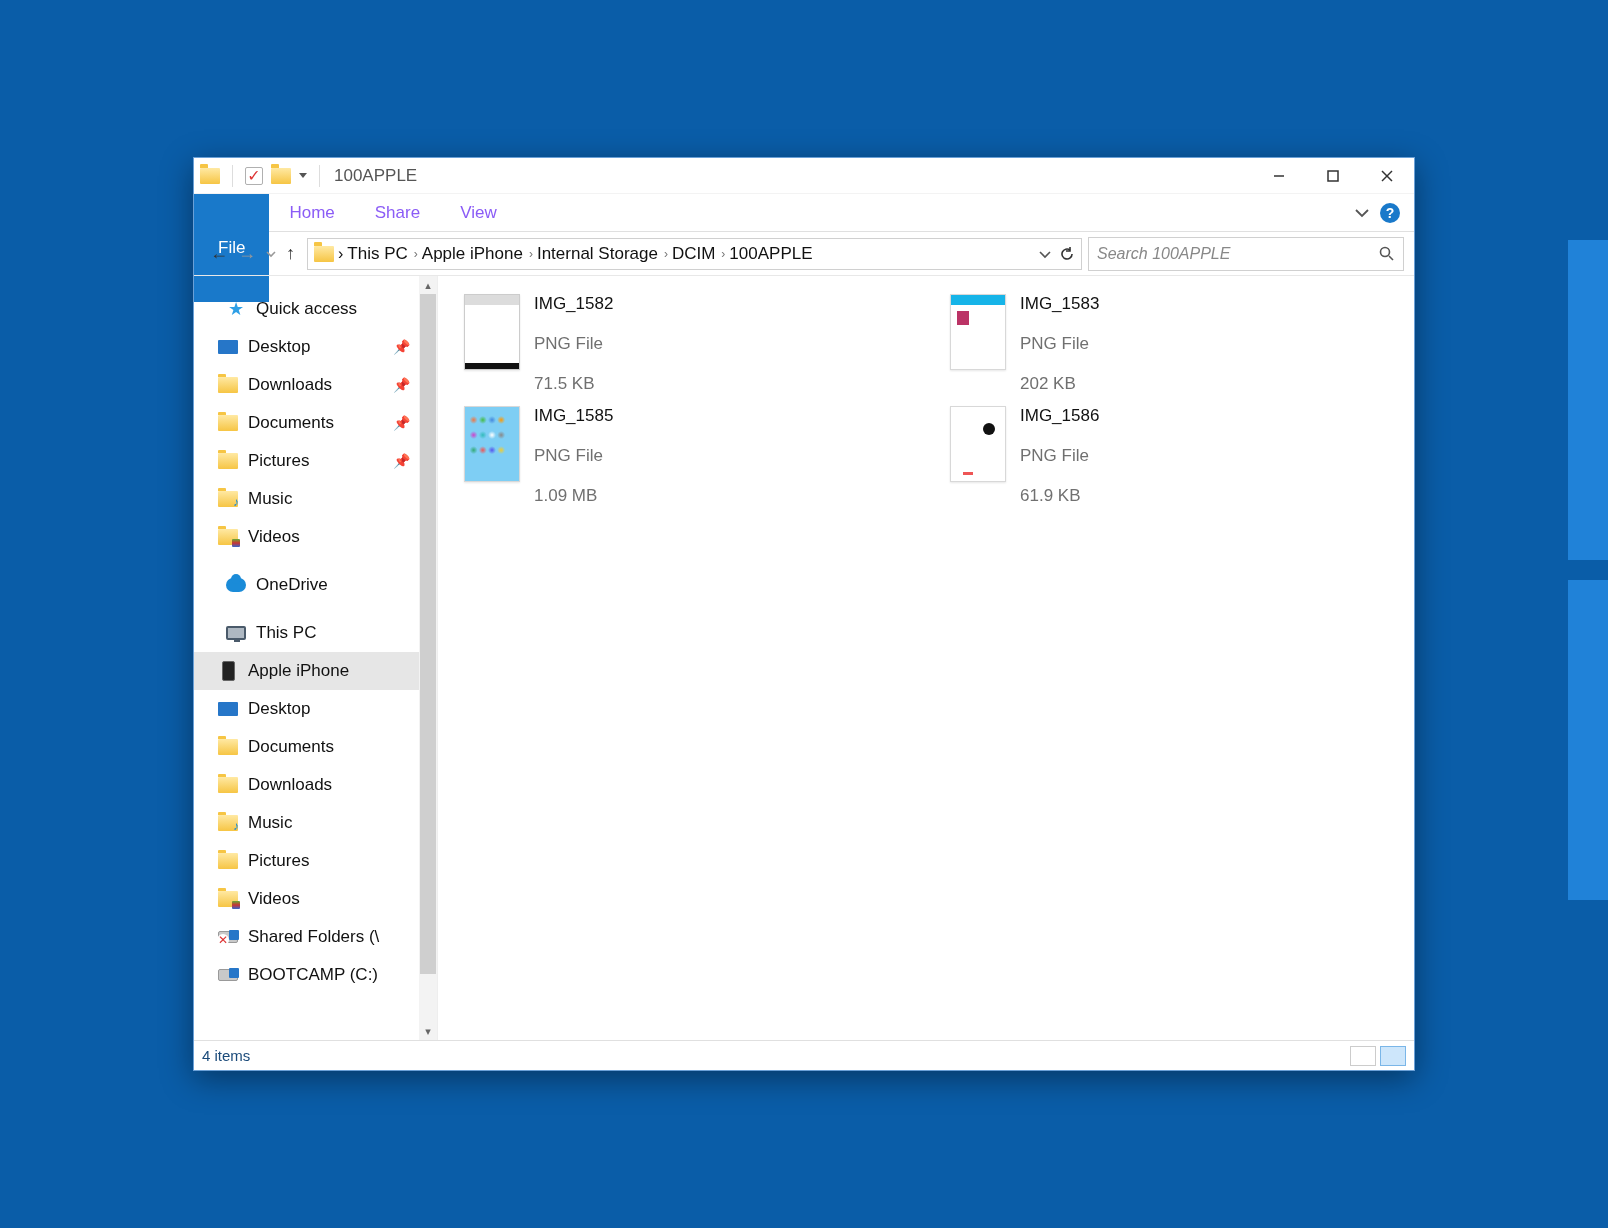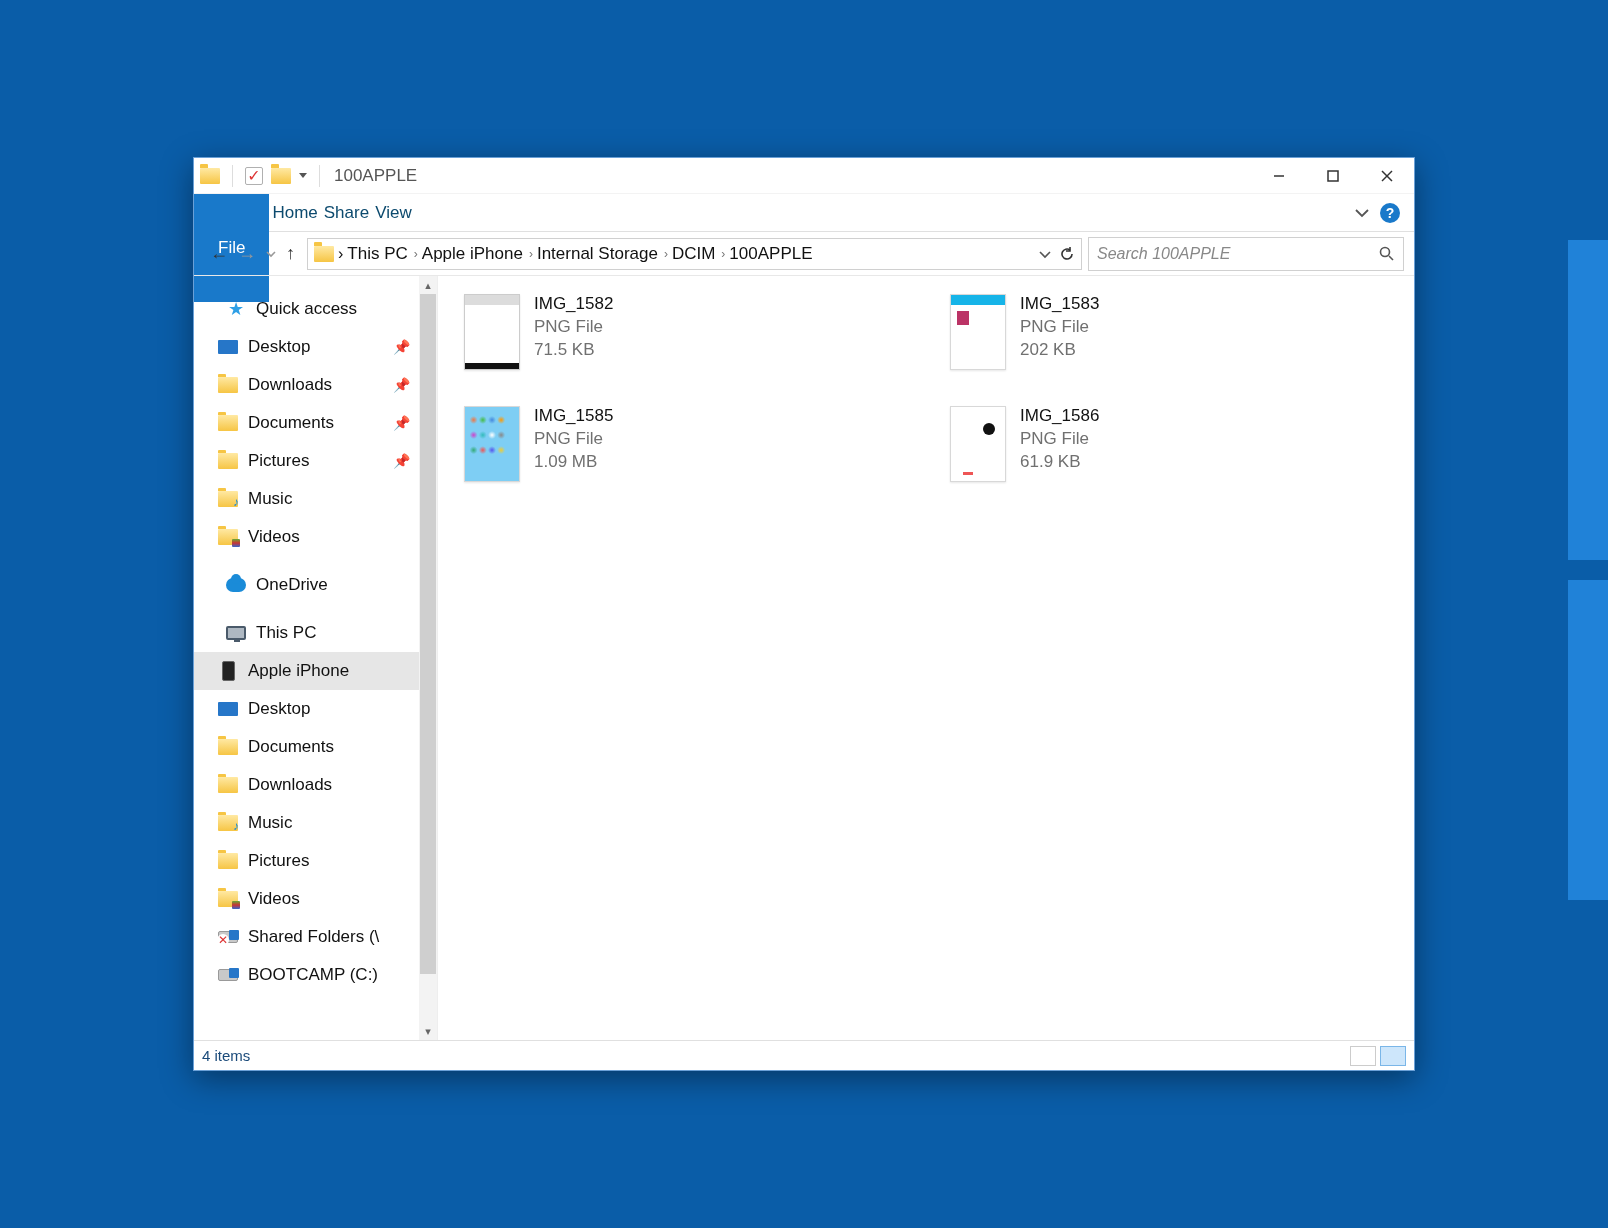--- a/index.html
+++ b/index.html
@@ -48,21 +48,21 @@
   .titlebar .qat .sep { width:1px; height:22px; background:#ddd; margin:0 4px;}
   .titlebar .title { margin-left:10px; color:#555; font-size:17px; }
   .win-controls { margin-left:auto; display:flex; }
   .win-btn { width:54px; height:36px; display:flex; align-items:center; justify-content:center; color:#444;}
   .folder-mini { width:20px; height:16px; background:linear-gradient(#ffe9a3,#f6c544); border-radius:1px; position:relative;}
   .folder-mini::before{ content:""; position:absolute; top:-4px; left:0; width:8px; height:4px; background:#f6c544; border-radius:1px 1px 0 0;}
   .check-icon { width:18px;height:18px;border:1px solid #b0b0b0;border-radius:2px; display:flex;align-items:center;justify-content:center;color:#d33;}
   .dropdown-tiny{ width:0;height:0;border-left:4px solid transparent;border-right:4px solid transparent;border-top:5px solid #555;}
   
   .ribbon { height:38px; display:flex; align-items:stretch; border-bottom:1px solid #e0e0e0; padding-right:8px;}
-  .ribbon .tab { padding:0 3px; display:flex; align-items:center; color:#0c4a6e; font-size:17px;}
+  .ribbon .tab { padding:0 20px; display:flex; align-items:center; color:#8b5cf6; font-size:17px;}
   .ribbon .tab.file { background:#1979ca; color:#fff; padding:0 24px;}
   .ribbon .spacer{flex:1;}
   .ribbon .exp { display:flex; align-items:center; gap:10px; padding-right:6px;}
   .help-circle{ width:20px;height:20px;border-radius:50%;background:#1979ca;color:#fff;display:flex;align-items:center;justify-content:center;font-size:14px;font-weight:bold;}
   
   .navrow { height:44px; display:flex; align-items:center; gap:6px; padding:6px 10px; border-bottom:1px solid #e8e8e8;}
   .nav-arrows { display:flex; align-items:center; gap:10px; padding:0 6px;}
   .nav-arrows span{ color:#999; font-size:18px;}
   .nav-arrows .active{ color:#333;}
   .addr { flex:1; height:32px; border:1px solid #d0d0d0; display:flex; align-items:center; gap:4px; padding:0 6px; overflow:hidden;}
@@ -101,21 +101,21 @@
   .ic-music-note{position:relative;}
   .ic-music-note::after{content:"♪";position:absolute;right:-1px;bottom:-2px;color:#1a8bd8;font-size:12px;}
   .ic-video-note{position:relative;}
   .ic-video-note::after{content:"";position:absolute;right:-2px;bottom:-2px;width:8px;height:8px;background:linear-gradient(#6a3,#c33,#36c);border-radius:1px;}
   
   .content { flex:1; padding:14px 22px 0 22px; overflow:auto;}
   .files { display:grid; grid-template-columns: 1fr 1fr; gap:4px 40px; align-content:start; }
   .file{ display:flex; gap:14px; align-items:flex-start; padding:4px; height:108px;}
   .thumb{ width:56px; height:76px; border:1px solid #d8d8d8; background:#fafafa; background-size:cover; background-position:center; box-shadow:0 1px 2px rgba(0,0,0,.1);}
   .thumb.landscape{ width:76px; height:56px; margin-top:8px;}
-  .file .meta{ display:flex; flex-direction:column; gap:3px;}
+  .file .meta{ display:flex; flex-direction:column; gap:20px;}
   .file .name{ font-size:17px; color:#111;}
   .file .type, .file .size{ font-size:17px; color:#707070;}
   
   .status{ height:30px; border-top:1px solid #e0e0e0; display:flex; align-items:center; padding:0 8px; font-size:15px; color:#1a4a7a;}
   .status .view-btns{ margin-left:auto; display:flex; gap:4px;}
   .view-btn{ width:26px;height:20px; border:1px solid #ccc; background:#fff;}
   .view-btn.active{ background:#cde6fb; border-color:#7ab6e8;}
   
   .t-1582{ background:linear-gradient(#fff,#fff); border-color:#ccc; position:relative;}
   .t-1582::before{content:"";position:absolute;top:0;left:0;right:0;height:10px;background:#dcdcdc;}

